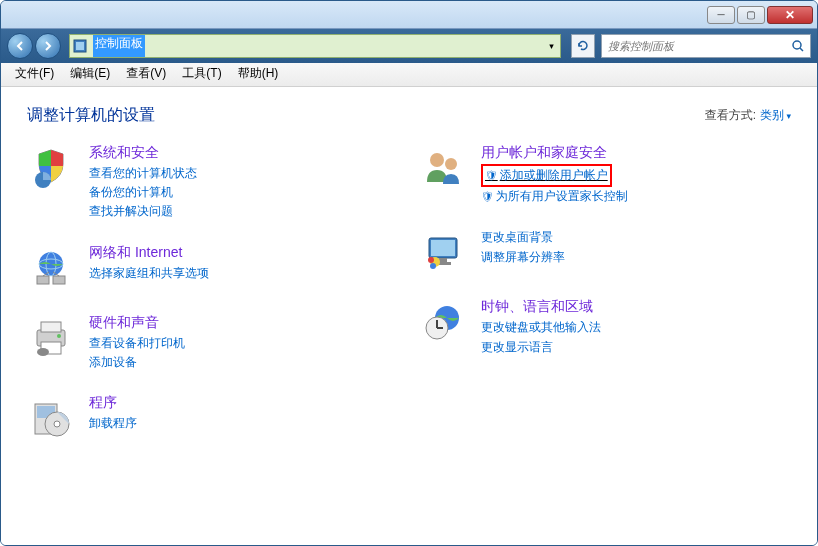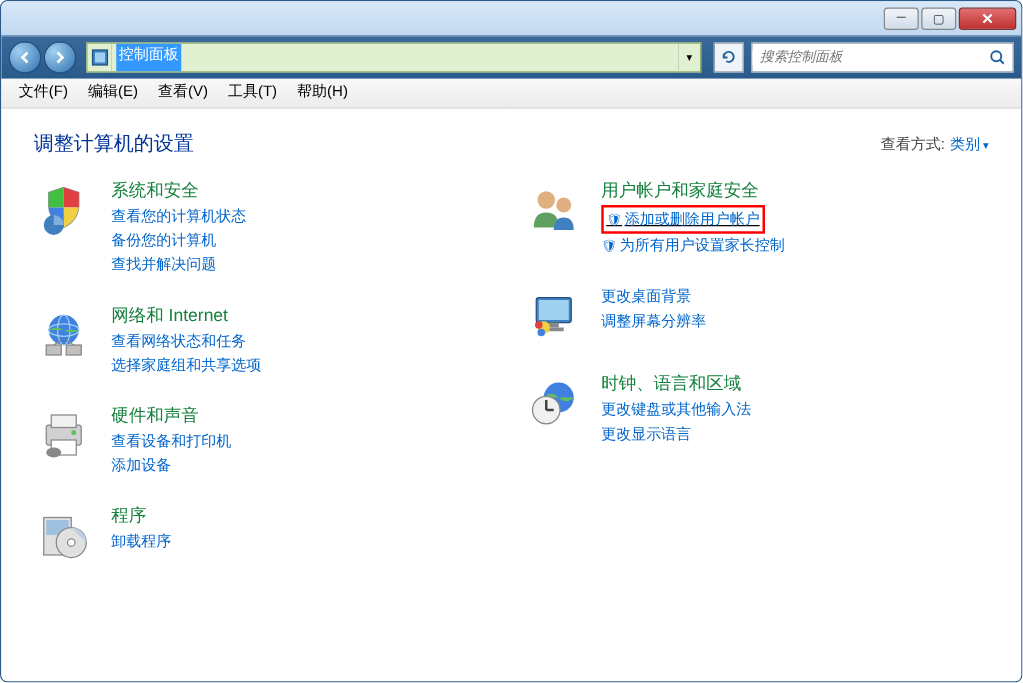--- a/index.html
+++ b/index.html
@@ -34,21 +34,21 @@
     .view-by { font-size: 12px; color: #444; display: flex; align-items: flex-start; }
     .view-link { color: #0066cc; margin-left: 4px; cursor: pointer; }
     .view-link::after { content: " ▾"; font-size: 9px; }
     
     .categories { display: flex; }
     .col { flex: 1; }
     .col + .col { margin-left: 20px; }
     .category { display: flex; margin-bottom: 22px; }
     .cat-icon { width: 48px; height: 48px; margin-right: 14px; flex-shrink: 0; display: flex; align-items: center; justify-content: center; }
     .cat-body { flex: 1; }
-    .cat-title { font-size: 14px; color: #15803d; cursor: pointer; margin-bottom: 2px; }
+    .cat-title { font-size: 14px; color: #6d28d9; cursor: pointer; margin-bottom: 2px; }
     .cat-link { font-size: 12px; color: #0066cc; cursor: pointer; display: block; line-height: 1.6; }
     .shield-prefix::before { content: "🛡"; font-size: 10px; margin-right: 2px; }
     .highlighted { border: 2px solid #ff0000; display: inline-block; padding: 0 2px; text-decoration: underline; }
     
     
     svg { display: block; }
   </style>
 </head>
 <body>
 
@@ -154,21 +154,20 @@
                 <ellipse cx="22" cy="18" rx="5" ry="12" fill="none" stroke="#a0d0f0"></ellipse>
                 <path d="M10 18 Q16 14 22 18 Q28 22 34 18" fill="#60c060" stroke="none"></path>
                 <rect x="8" y="30" width="12" height="8" fill="#c0c0c0" stroke="#888"></rect>
                 <rect x="24" y="30" width="12" height="8" fill="#c0c0c0" stroke="#888"></rect>
                 <line x1="14" y1="30" x2="20" y2="26" stroke="#888"></line>
                 <line x1="30" y1="30" x2="24" y2="26" stroke="#888"></line>
               </svg>
           </div>
           <div class="cat-body">
             <div class="cat-title">网络和 Internet</div>
-            <a class="cat-link">查看网络状态和任务</a>
             <a class="cat-link">选择家庭组和共享选项</a>
           </div>
         </div>
 
         <div class="category">
           <div class="cat-icon">
             <svg width="44" height="44" viewBox="0 0 44 44">
                 <rect x="8" y="14" width="28" height="16" rx="2" fill="#d0d0d0" stroke="#888"></rect>
                 <rect x="12" y="6" width="20" height="10" fill="#f0f0f0" stroke="#888"></rect>
                 <rect x="12" y="26" width="20" height="12" fill="#fff" stroke="#888"></rect>

